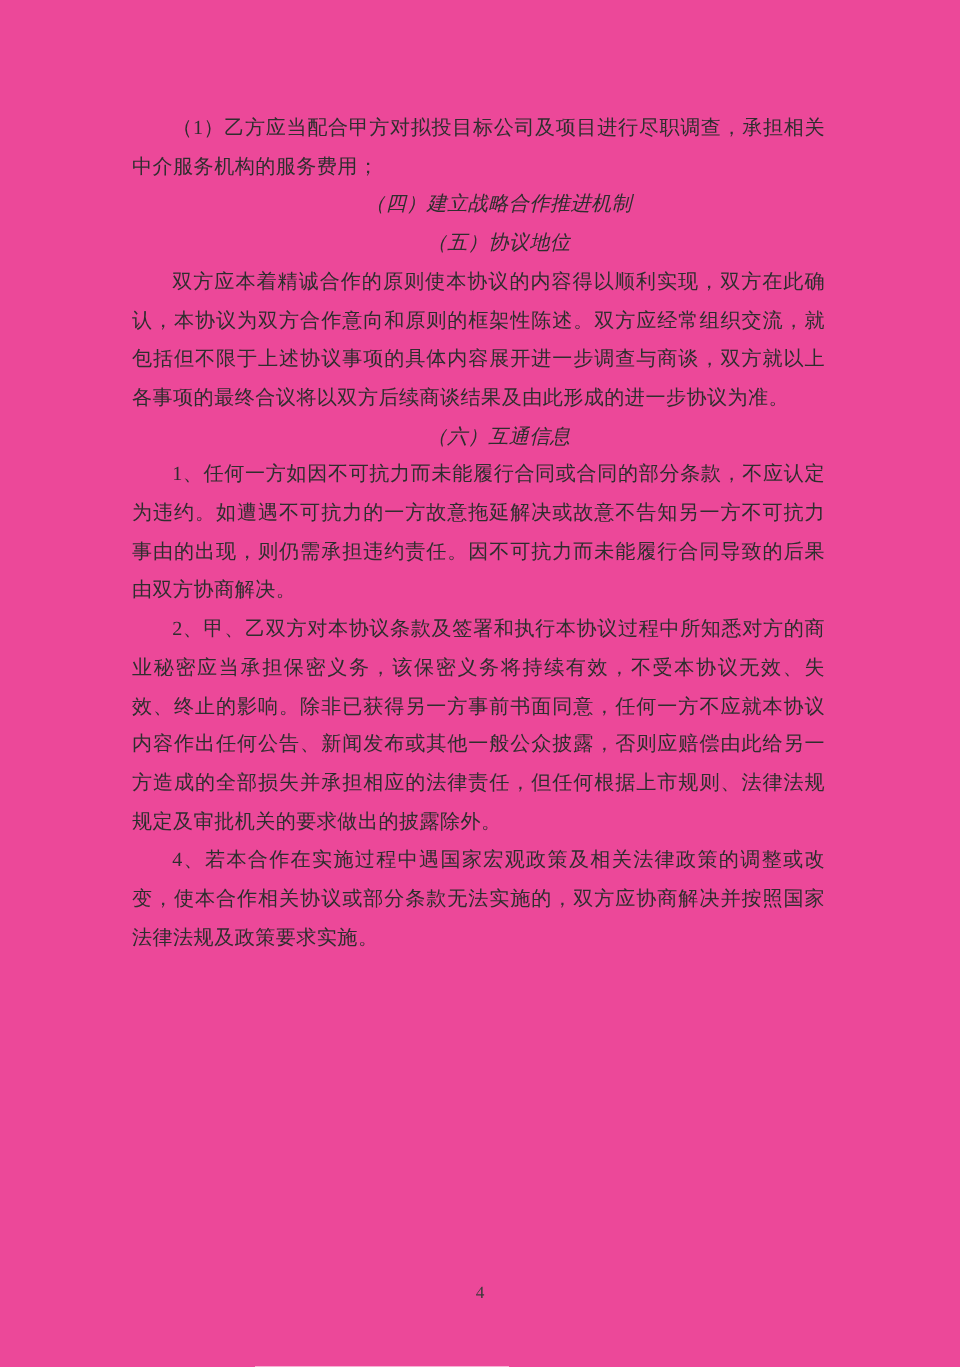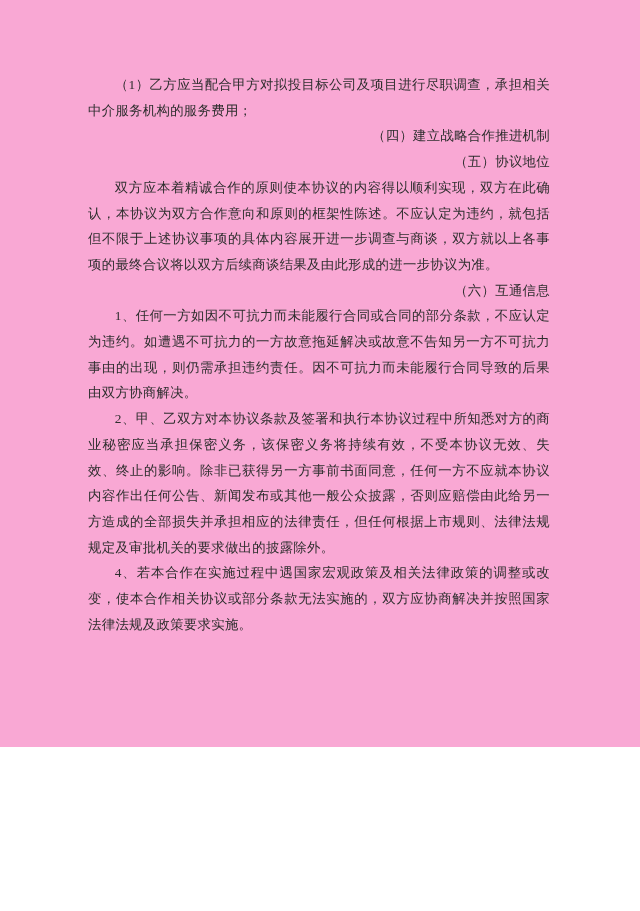--- a/index.html
+++ b/index.html
@@ -3,22 +3,22 @@
 <meta charset="utf-8">
 <style>
   html, body {
     margin: 0;
     padding: 0;
     background: #ffffff;
   }
   .page {
     position: relative;
     width: 640px;
-    height: 747px;
-    background: #f9a8d4;
+    height: 911px;
+    background: #ec4899;
     overflow: hidden;
     font-family: "Liberation Serif", "DejaVu Serif", serif;
     color: #2e2e2e;
   }
   .content {
     position: absolute;
     left: 88px;
     top: 72px;
     width: 462px;
   }
@@ -26,40 +26,41 @@
     margin: 0;
     padding: 0;
     font-size: 13.4px;
     line-height: 25.7px;
     text-align: justify;
     text-indent: 2em;
     letter-spacing: 0.3px;
     color: #2e2e2e;
   }
   .content p.heading {
-    text-align: right;
+    text-align: center;
+    font-style: italic;
   }
   .footer {
     position: absolute;
     left: 0;
     top: 856px;
     width: 640px;
     text-align: center;
     font-size: 11.5px;
     color: #3a3a3a;
   }
 </style>
 </head>
 <body>
 
 <div class="page">
   <div class="content">
     <p>（1）乙方应当配合甲方对拟投目标公司及项目进行尽职调查，承担相关中介服务机构的服务费用；</p>
     <p class="heading">（四）建立战略合作推进机制</p>
     <p class="heading">（五）协议地位</p>
-    <p>双方应本着精诚合作的原则使本协议的内容得以顺利实现，双方在此确认，本协议为双方合作意向和原则的框架性陈述。不应认定为违约，就包括但不限于上述协议事项的具体内容展开进一步调查与商谈，双方就以上各事项的最终合议将以双方后续商谈结果及由此形成的进一步协议为准。</p>
+    <p>双方应本着精诚合作的原则使本协议的内容得以顺利实现，双方在此确认，本协议为双方合作意向和原则的框架性陈述。双方应经常组织交流，就包括但不限于上述协议事项的具体内容展开进一步调查与商谈，双方就以上各事项的最终合议将以双方后续商谈结果及由此形成的进一步协议为准。</p>
     <p class="heading">（六）互通信息</p>
     <p>1、任何一方如因不可抗力而未能履行合同或合同的部分条款，不应认定为违约。如遭遇不可抗力的一方故意拖延解决或故意不告知另一方不可抗力事由的出现，则仍需承担违约责任。因不可抗力而未能履行合同导致的后果由双方协商解决。</p>
     <p>2、甲、乙双方对本协议条款及签署和执行本协议过程中所知悉对方的商业秘密应当承担保密义务，该保密义务将持续有效，不受本协议无效、失效、终止的影响。除非已获得另一方事前书面同意，任何一方不应就本协议内容作出任何公告、新闻发布或其他一般公众披露，否则应赔偿由此给另一方造成的全部损失并承担相应的法律责任，但任何根据上市规则、法律法规规定及审批机关的要求做出的披露除外。</p>
     <p>4、若本合作在实施过程中遇国家宏观政策及相关法律政策的调整或改变，使本合作相关协议或部分条款无法实施的，双方应协商解决并按照国家法律法规及政策要求实施。</p>
   </div>
   <div class="footer">4</div>
 </div>
 
 </body></html>

